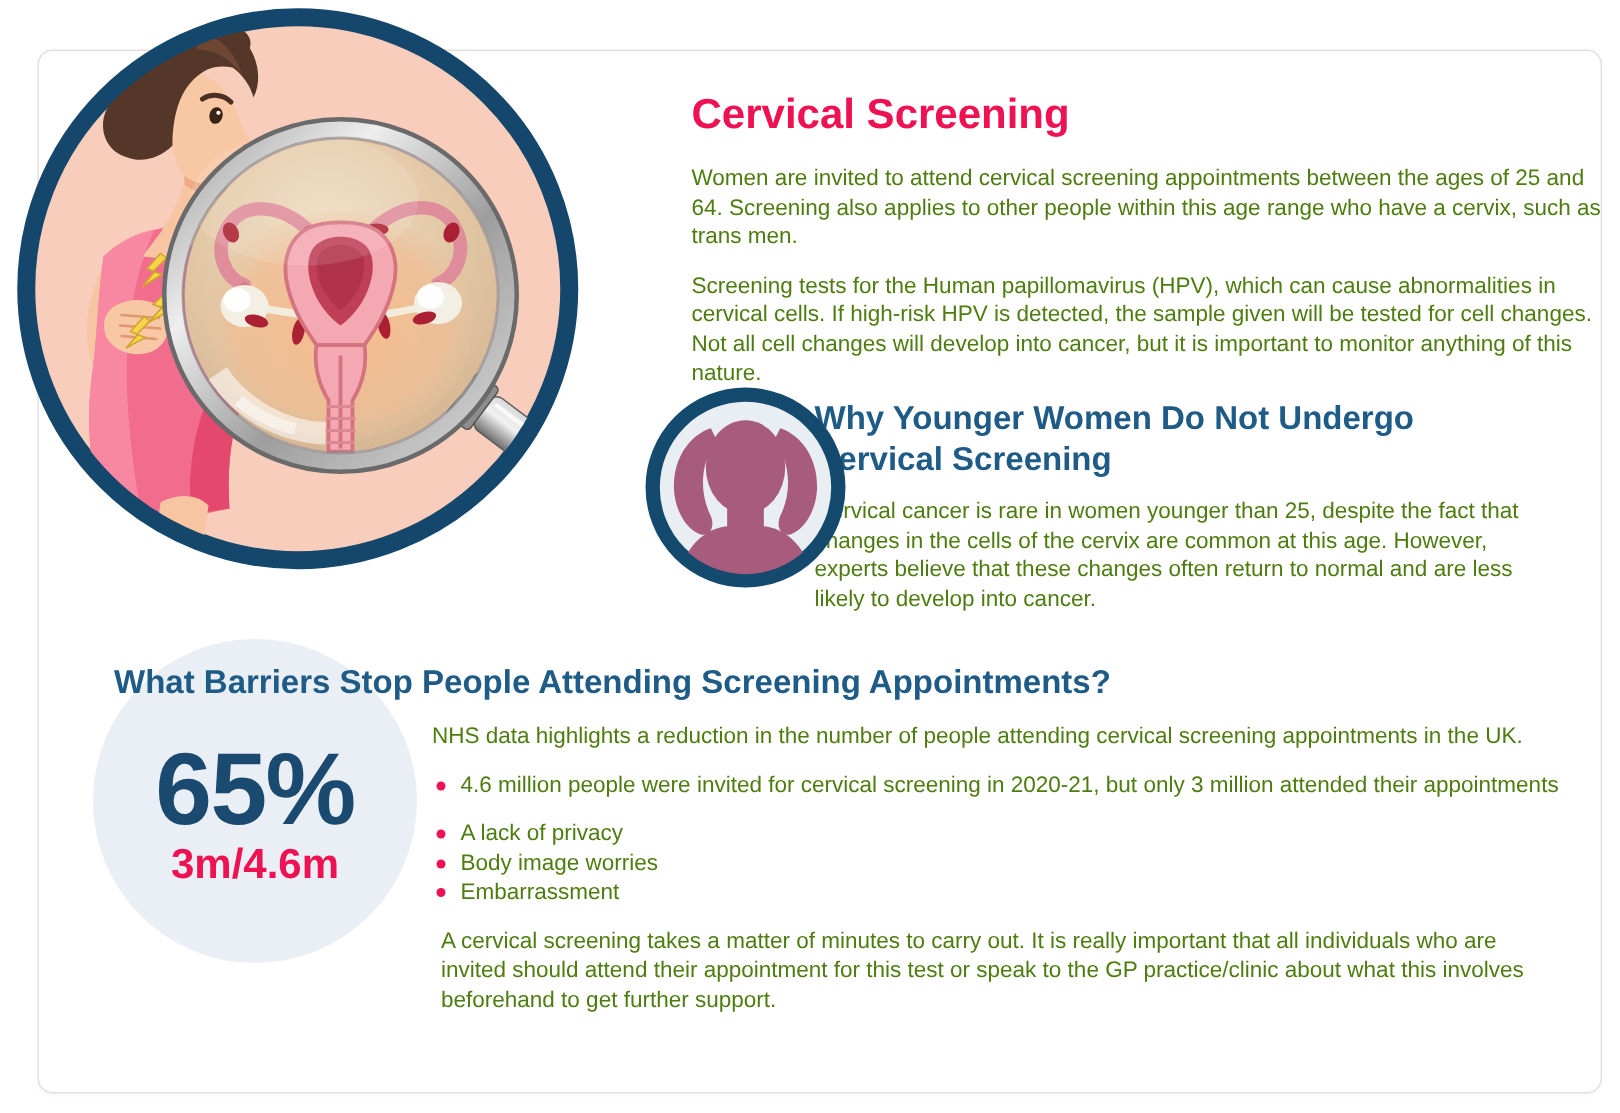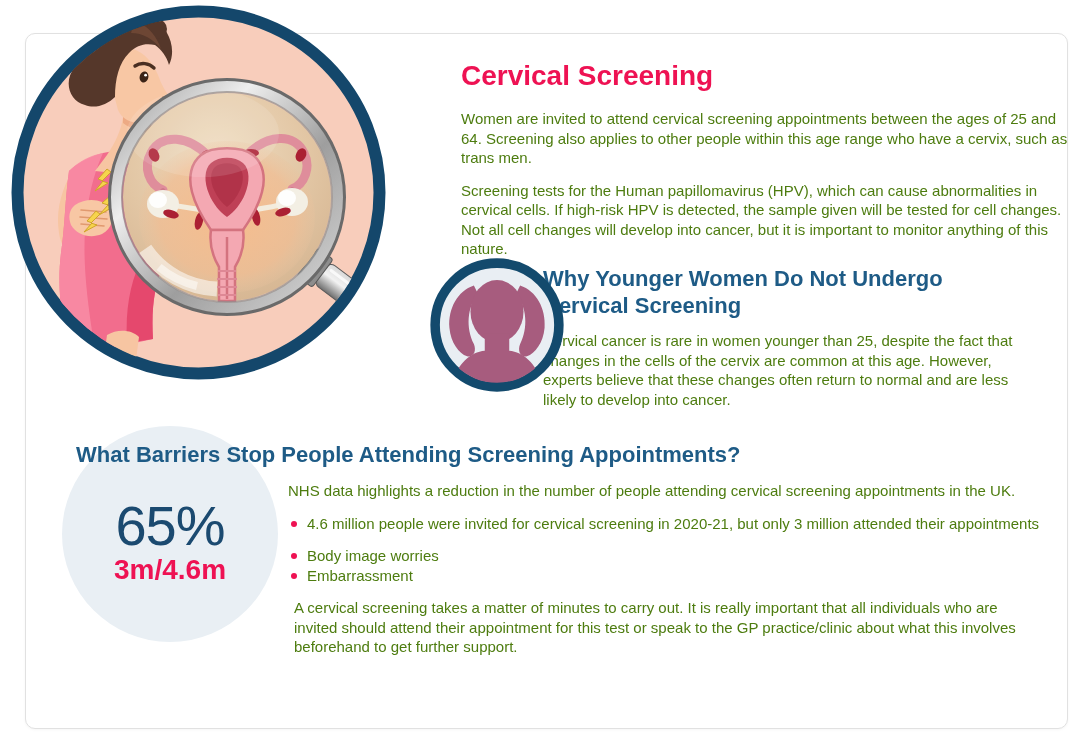--- a/index.html
+++ b/index.html
@@ -32,21 +32,21 @@
 
   .barriers-heading{
     position:absolute;left:76px;top:441px;margin:0;z-index:2;
     font-size:22px;line-height:27px;font-weight:600;color:#1e5b86;
   }
   .stat-circle{
     position:absolute;left:62px;top:426px;width:216px;height:216px;border-radius:50%;
     background:#e9eff4;display:flex;flex-direction:column;align-items:center;justify-content:center;
     z-index:1;
   }
-  .stat-value{font-size:56px;font-weight:400;color:#1b4a70;line-height:1;letter-spacing:-1px;margin-top:14px;}
+  .stat-value{font-size:68px;font-weight:700;color:#1b4a70;line-height:1;letter-spacing:-1px;margin-top:14px;}
   .stat-detail{font-size:28px;font-weight:700;color:#ee1253;line-height:30px;margin-top:1px;}
 
   .barriers-body{position:absolute;left:288px;top:481px;width:762px;}
   .barriers-body p{margin:0 0 13px 0;}
   .barriers-body p.outro{margin:6px;}
   .bullet-list{list-style:none;margin:0 0 13px 0;padding:0;}
   .bullet-list li{display:flex;align-items:flex-start;}
   .dot{flex:none;width:6px;height:6px;border-radius:50%;background:#ee1253;margin:7px 10px 0 3px;}
 </style>
 </head>
@@ -223,20 +223,24 @@
   <p>NHS data highlights a reduction in the number of people attending cervical screening appointments in the UK.</p>
   <ul class="bullet-list">
     <li>
       <span class="dot"></span>
       <span>4.6 million people were invited for cervical screening in 2020-21, but only 3 million attended their appointments</span>
     </li>
   </ul>
   <ul class="bullet-list">
     <li>
       <span class="dot"></span>
+      <span>A lack of privacy</span>
+    </li>
+    <li>
+      <span class="dot"></span>
       <span>Body image worries</span>
     </li>
     <li>
       <span class="dot"></span>
       <span>Embarrassment</span>
     </li>
   </ul>
   <p class="outro">A cervical screening takes a matter of minutes to carry out. It is really important that all individuals who are invited should attend their appointment for this test or speak to the GP practice/clinic about what this involves beforehand to get further support.</p>
 </div>
 

